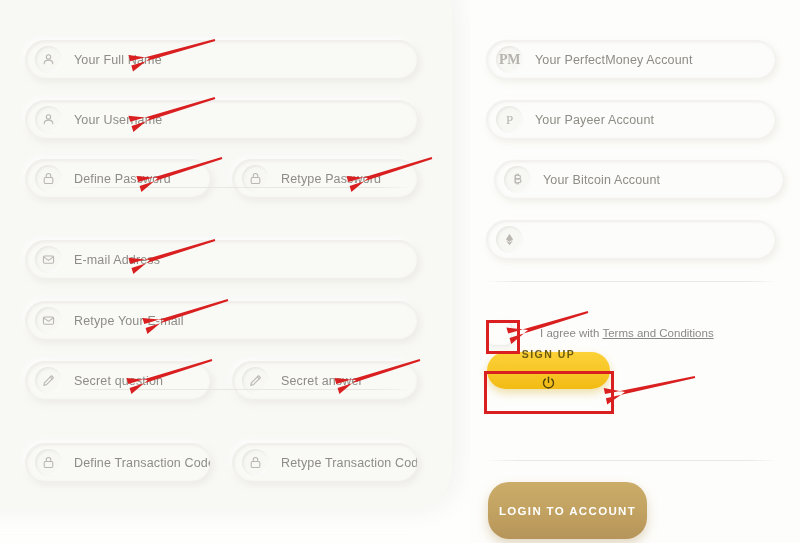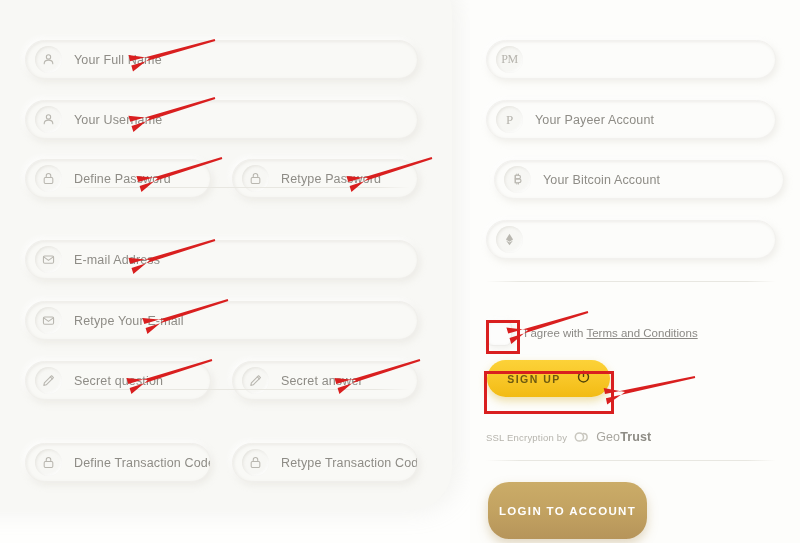--- a/index.html
+++ b/index.html
@@ -83,22 +83,22 @@
     background: #f7f7f4;
     box-shadow: inset 1px 1px 3px rgba(200,198,189,0.42),
                 inset -1px -1px 3px rgba(255,255,255,0.95);
     display: flex;
     align-items: center;
     justify-content: center;
     color: #b9b7b0;
   }
   .ico svg { display: block; }
   .ico .txtico {
-    font-size: 12px;
-    font-weight: 400;
+    font-size: 14px;
+    font-weight: 700;
     letter-spacing: -0.4px;
     color: #b5b3ac;
     font-family: "Liberation Serif", serif;
   }
   .ico .txtico.big { font-size: 13px; font-weight: 400; }
 
   .ph {
     margin-left: 12px;
     font-size: 12.5px;
     color: #8e8c86;
@@ -125,46 +125,47 @@
     width: 26px;
     height: 26px;
     border-radius: 7px;
     background: #fdfdfc;
     border: 1px solid #eeedea;
     box-shadow: inset 1px 1px 3px rgba(203,201,192,0.35),
                 2px 2px 6px rgba(208,206,197,0.28),
                 -2px -2px 5px rgba(255,255,255,0.95);
   }
   .terms-text {
-    margin-left: 12px;
+    margin-left: 28px;
     font-size: 11.5px;
     color: #8b8985;
     white-space: nowrap;
   }
   .terms-link {
     color: #8b8985;
     text-decoration: underline;
   }
 
   
   .signup-btn {
     position: absolute;
     left: 487px;
-    top: 360px;
+    top: 352px;
     width: 123px;
     height: 37px;
     border-radius: 19px;
     background: linear-gradient(180deg, #fcd238 0%, #f8c728 50%, #f2bb14 100%);
     border: none;
     display: flex;
     align-items: center;
     justify-content: center;
     gap: 16px;
     box-shadow: 0 4px 9px rgba(214,176,40,0.38);
     cursor: pointer;
+    flex-direction: column;
   }
   .signup-label {
     font-size: 10.5px;
     font-weight: 700;
     letter-spacing: 1.5px;
     color: #6e5a10;
   }
   .power-ico { color: #4e4109; }
 
   
@@ -309,20 +310,21 @@
         <div class="divider" style="left: 65px; top: 389px; width: 345px;"></div>
       </div>
   </div>
 
   <div class="right-col">
     <div id="right-inner">
         <div class="field rt" style="left: 16px; top: 40px; width: 290px;">
           <div class="ico">
             <span class="txtico">PM</span>
           </div>
+          <span class="ph">Your PerfectMoney Account</span>
         </div>
         <div class="field rt" style="left: 16px; top: 100px; width: 290px;">
           <div class="ico">
             <span class="txtico big">P</span>
           </div>
           <span class="ph">Your Payeer Account</span>
         </div>
         <div class="field rt" style="left: 24px; top: 160px; width: 290px;">
           <div class="ico">
             <svg width="15" height="15" viewBox="0 0 16 16" fill="none" stroke="currentColor" stroke-width="1.15" stroke-linecap="round" stroke-linejoin="round">
@@ -356,30 +358,20 @@
   <button class="signup-btn">
     <span class="signup-label">SIGN UP</span>
     <span class="power-ico">
       <svg width="13" height="14" viewBox="0 0 13 14" fill="none" stroke="currentColor" stroke-width="1.4" stroke-linecap="round">
         <path d="M3.3 3.1a5 5 0 1 0 6.4 0"></path>
         <path d="M6.5 1.2v5.2"></path>
       </svg>
     </span>
   </button>
 
-  <div class="ssl-row">
-    <span class="ssl-text">SSL Encryption by</span>
-    <span class="geo-mark">
-      <svg width="15" height="14" viewBox="0 0 15 14" fill="none" stroke="currentColor" stroke-width="1.5">
-        <circle cx="5.4" cy="7" r="4.1"></circle>
-        <path d="M9.3 3.4c2.2 0 3.8 1.5 3.8 3.6s-1.6 3.6-3.8 3.6" stroke-linecap="round"></path>
-      </svg>
-    </span>
-    <span class="geo-name"><span>Geo</span><b>Trust</b></span>
-  </div>
 
   <button class="login-btn">LOGIN TO ACCOUNT</button>
 
   <svg id="annot-layer" width="800" height="543" style="position:absolute;left:0;top:0;pointer-events:none;">
       <g>
         <polygon points="150.0,58.0 128.5,55.1 130.1,61.2 214.7,39.0 215.3,41.0 131.3,65.5 133.0,71.5" fill="#d91f1f"></polygon>
       </g>
       <g>
         <polygon points="150.0,118.0 128.4,115.8 130.2,121.8 214.7,97.0 215.3,99.0 131.5,126.0 133.4,132.0" fill="#d91f1f"></polygon>
       </g>

